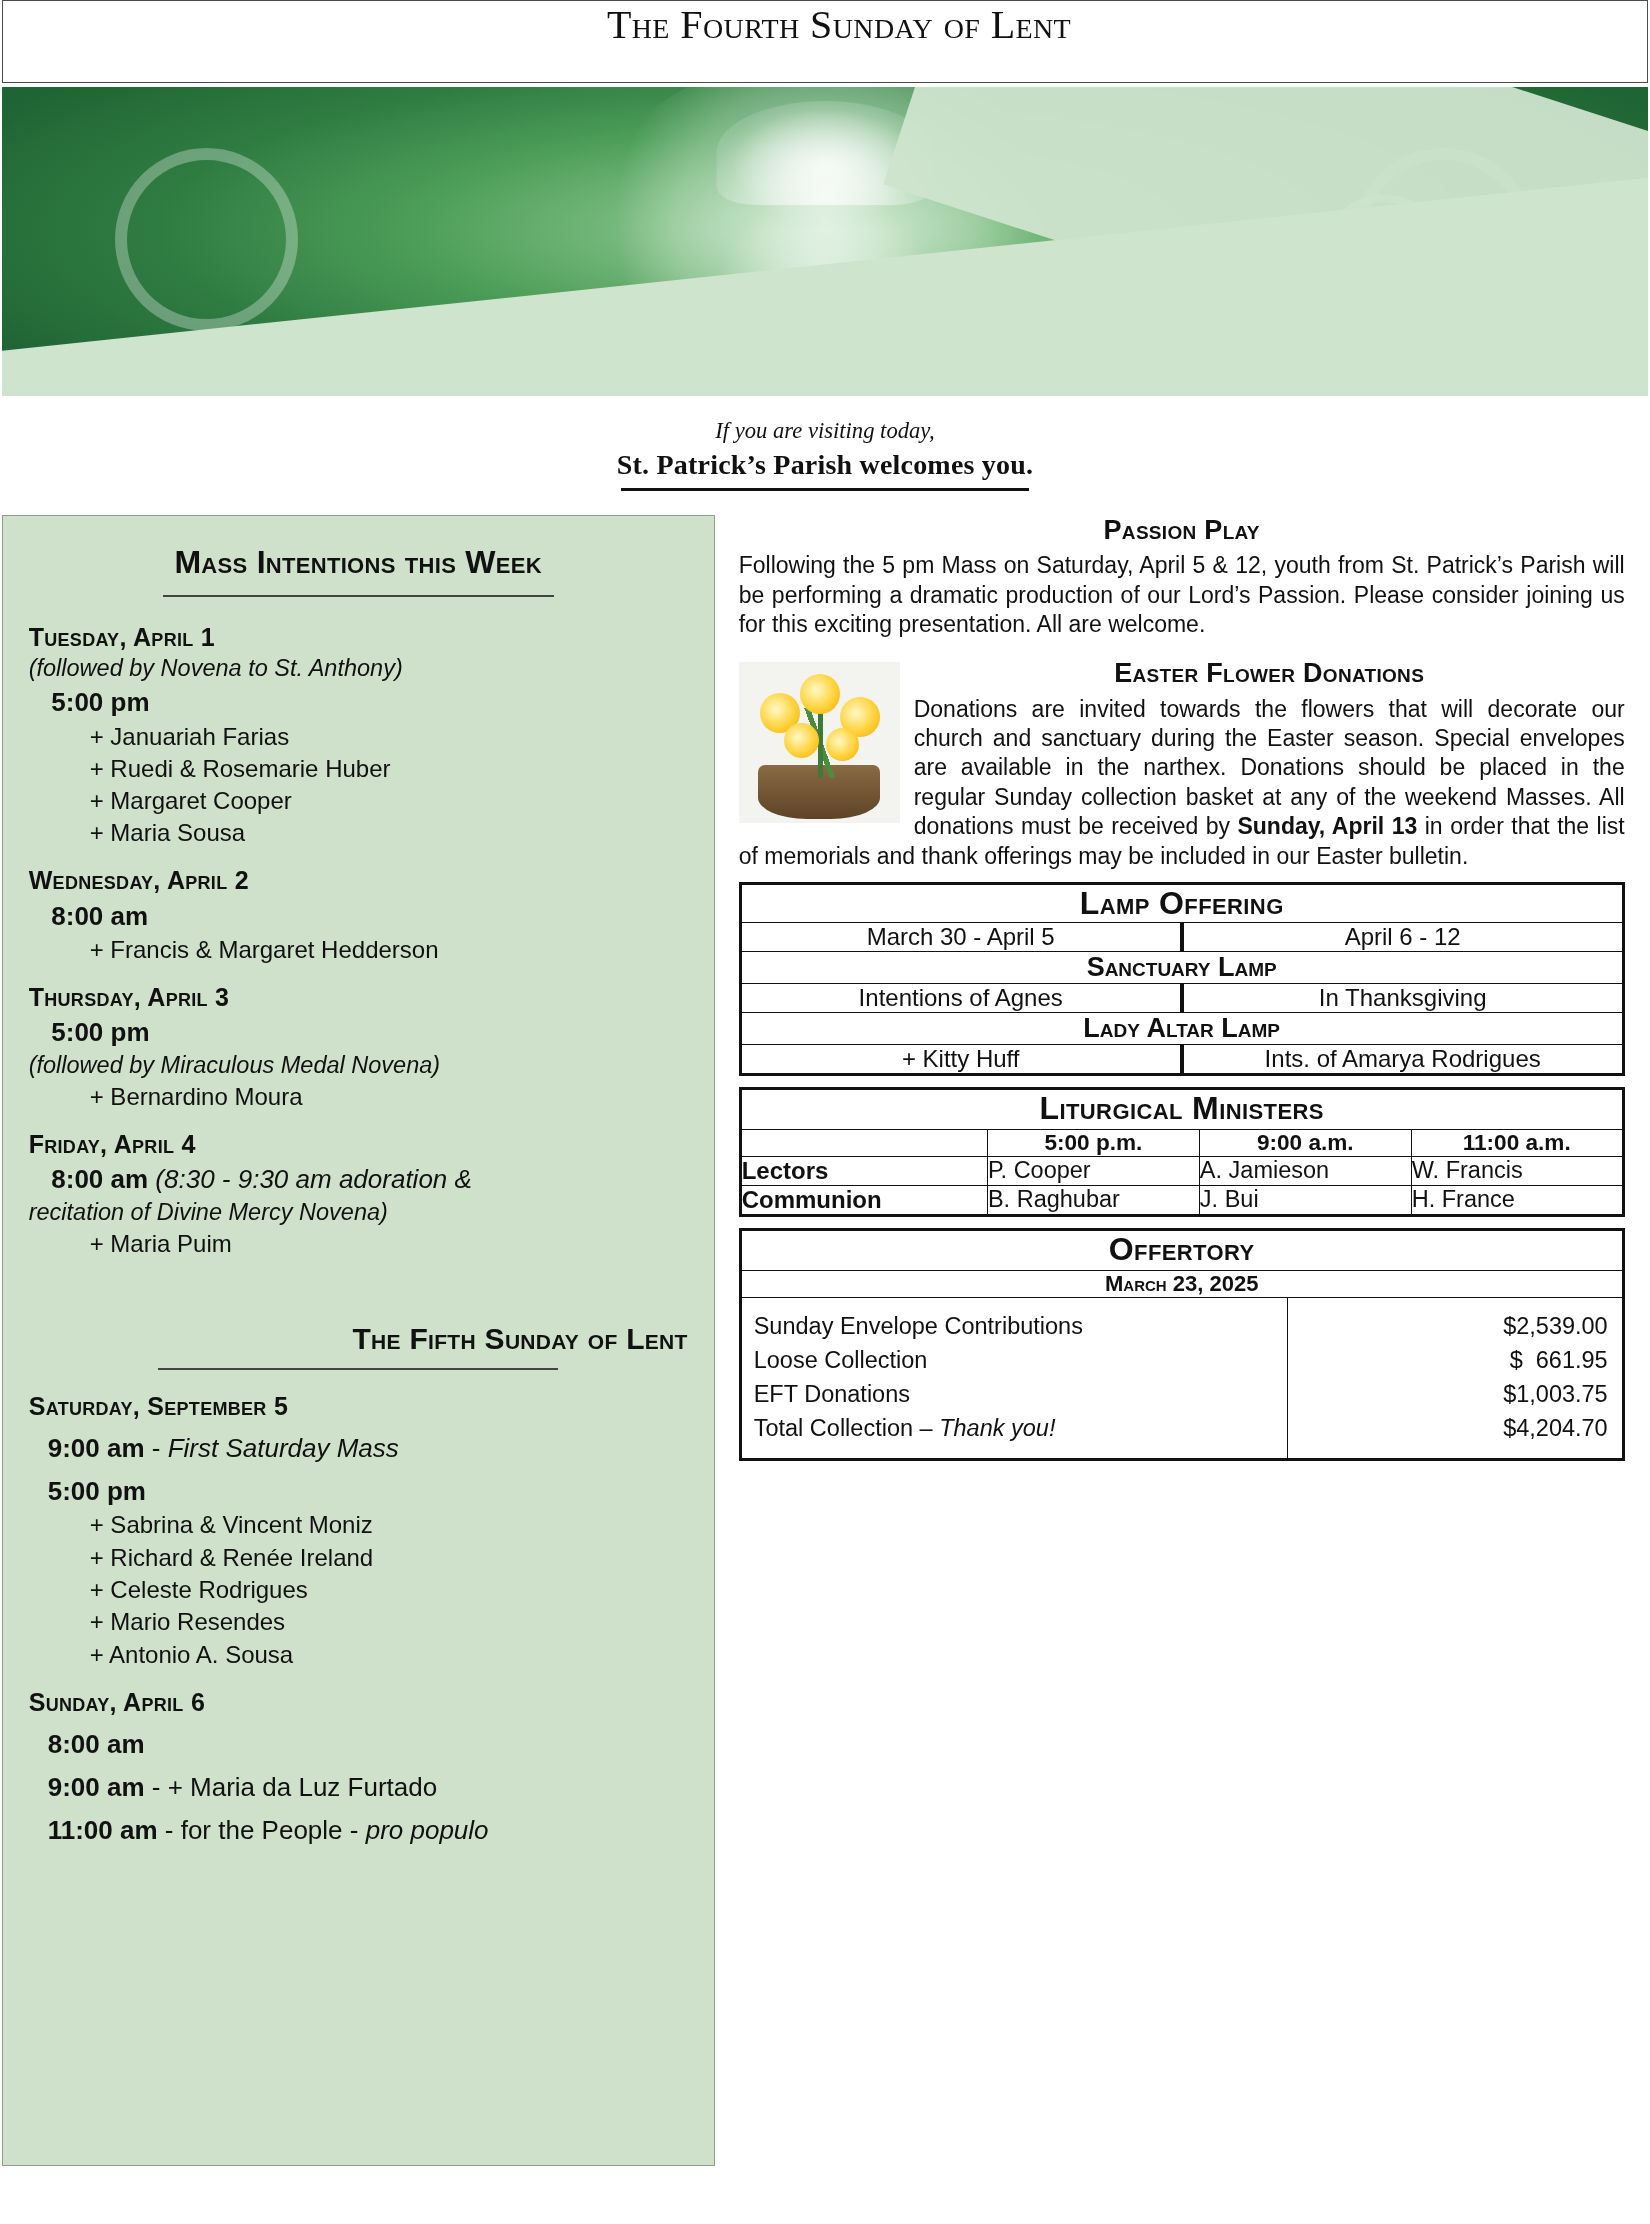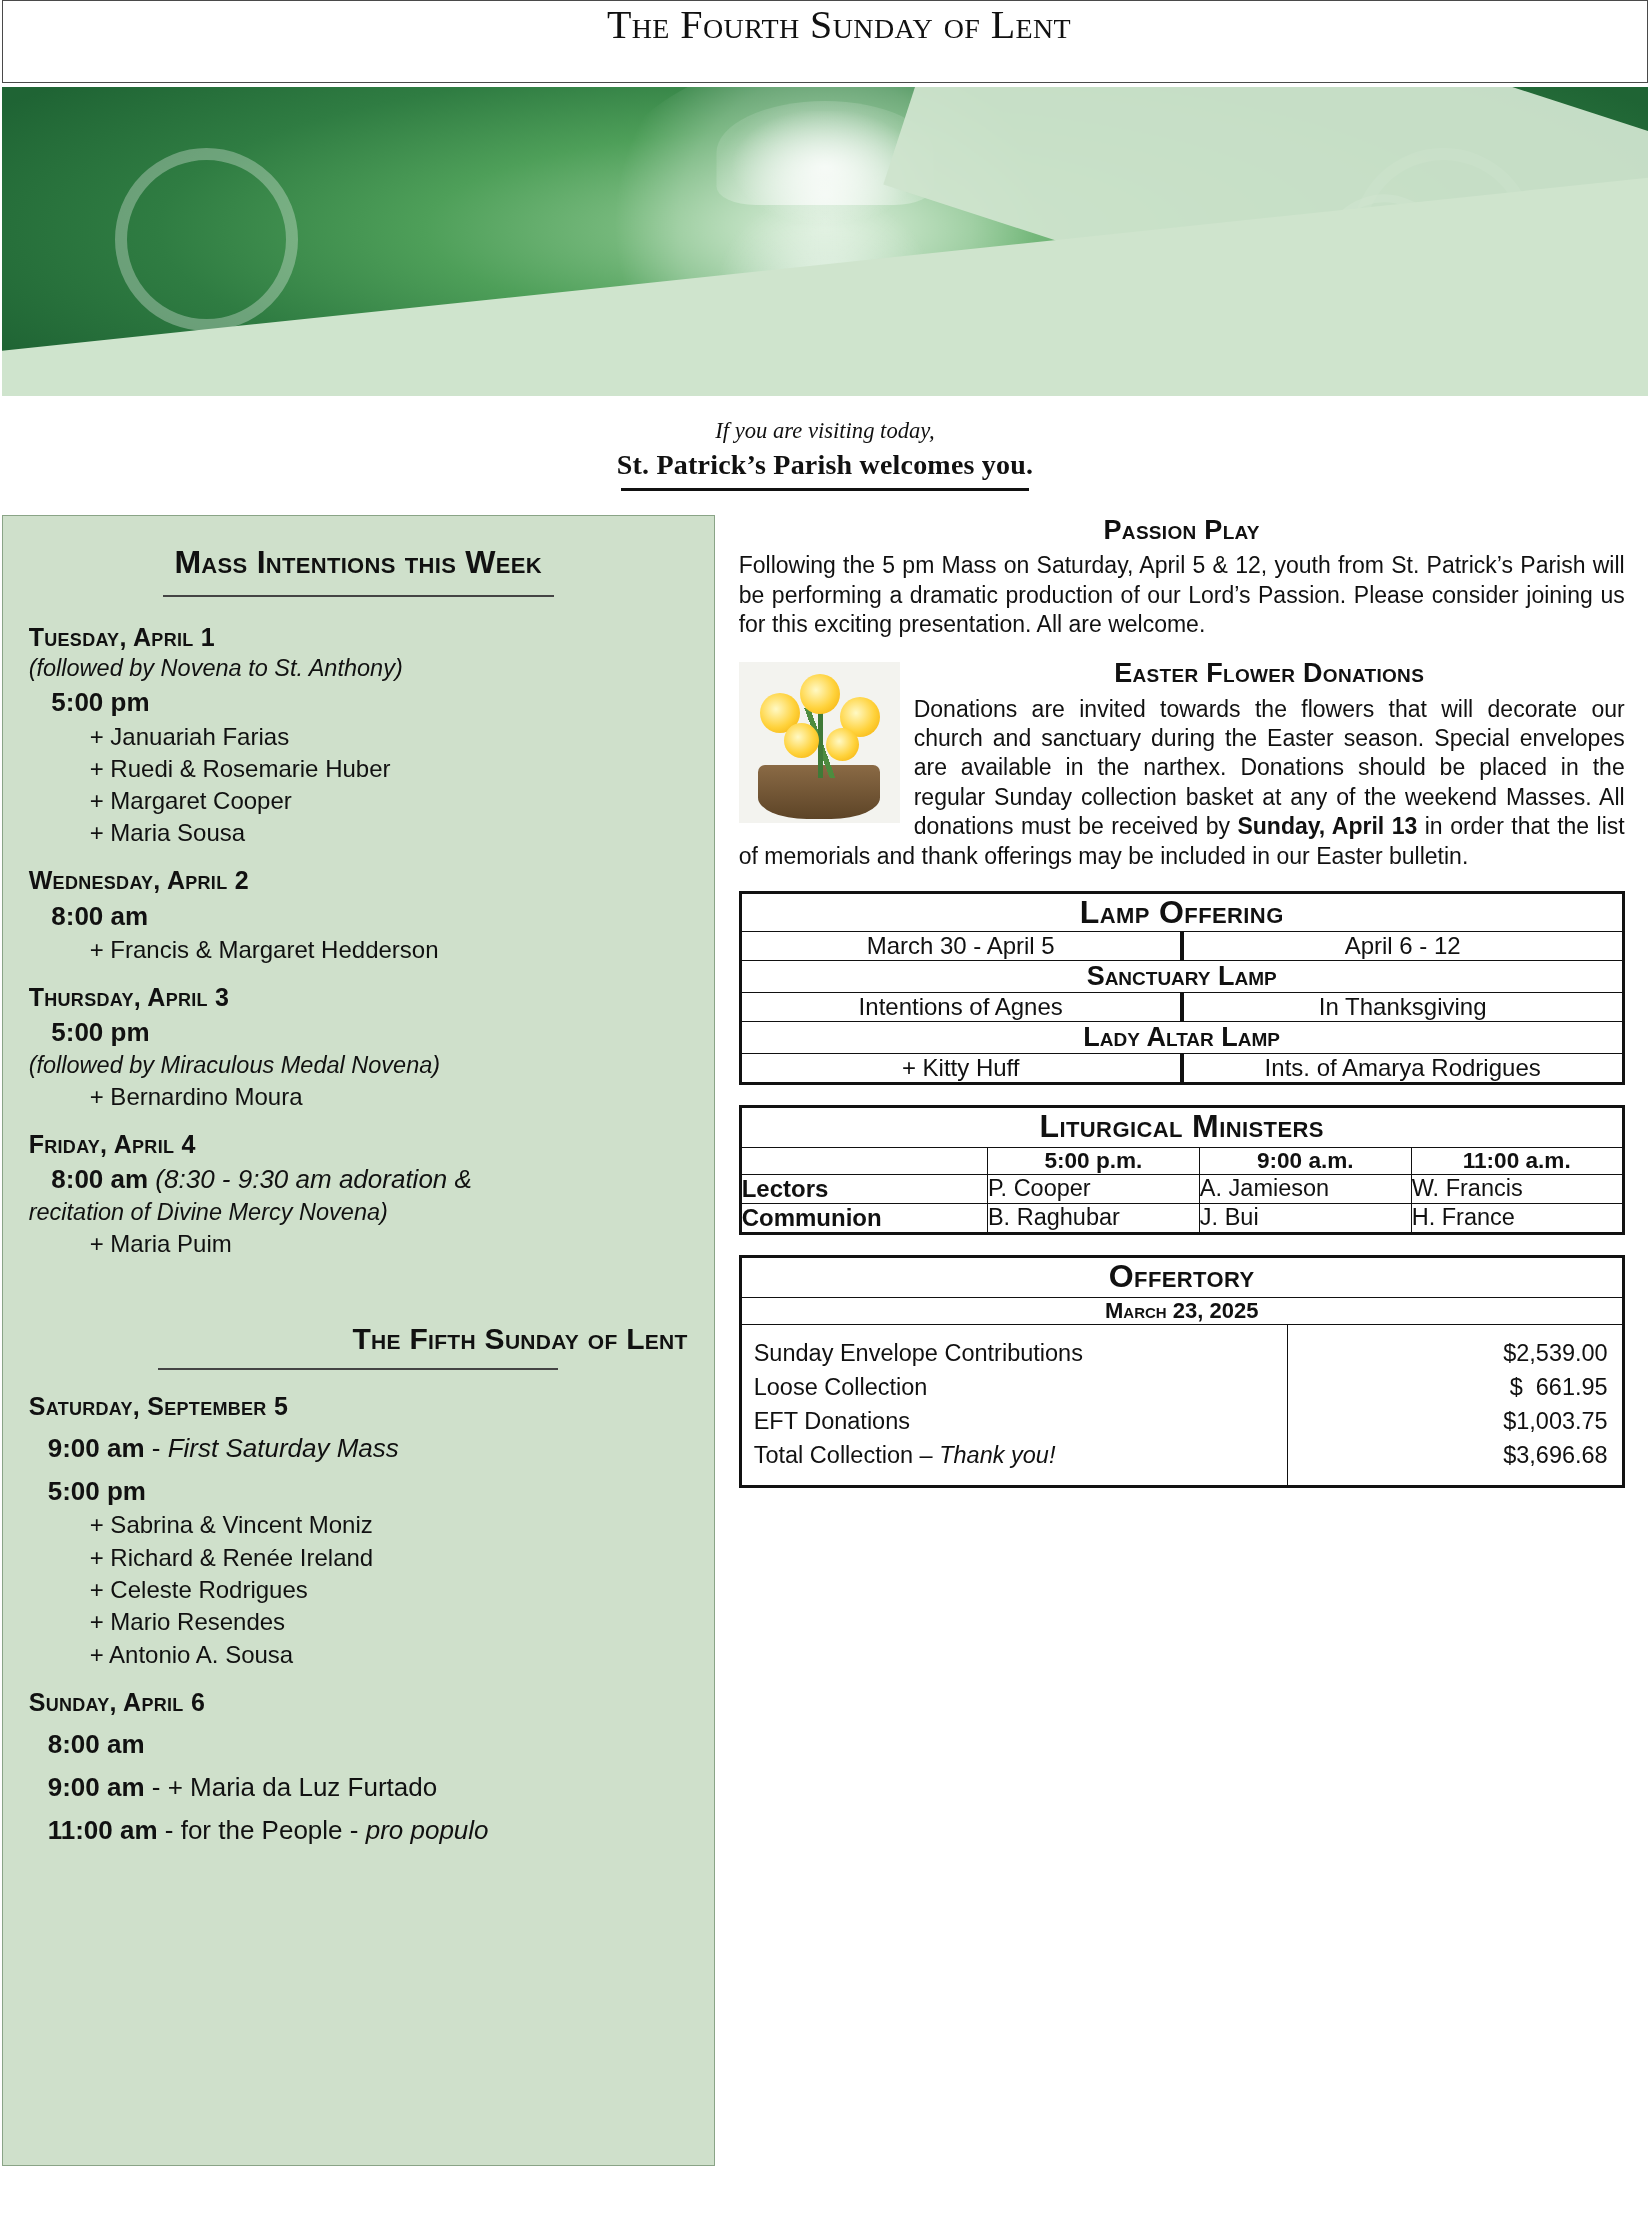--- a/index.html
+++ b/index.html
@@ -235,21 +235,21 @@
   .flower-img .b1 { left: 21px; top: 31px; }
   .flower-img .b2 { left: 61px; top: 12px; }
   .flower-img .b3 { left: 101px; top: 35px; }
   .flower-img .b4 { left: 45px; top: 61px; width: 35px; height: 35px; }
   .flower-img .b5 { left: 87px; top: 66px; width: 33px; height: 33px; }
 
   
   .tbl {
     width: 100%;
     border-collapse: collapse;
-    margin-top: 20px;
+    margin-top: 11px;
     border: 3.5px solid #111;
     background: #fff;
   }
   .tbl td, .tbl th { border: 1.7px solid #111; padding: 0; }
   .t-title {
     text-align: center;
     font-size: 32px;
     font-weight: bold;
     font-variant: small-caps;
     letter-spacing: 0.4px;
@@ -478,21 +478,21 @@
           <td style="width:62%;vertical-align:top;padding:12px 0 12px 0">
             <div class="off-label">Sunday Envelope Contributions</div>
             <div class="off-label">Loose  Collection</div>
             <div class="off-label">EFT Donations</div>
             <div class="off-label"><span>Total Collection – </span><i>Thank you!</i></div>
           </td>
           <td style="width:38%;vertical-align:top;padding:12px 0 12px 0">
             <div class="off-amt">$2,539.00</div>
             <div class="off-amt">$  661.95</div>
             <div class="off-amt">$1,003.75</div>
-            <div class="off-amt">$3,696.68</div>
+            <div class="off-amt">$4,204.70</div>
           </td>
         </tr>
       </tbody>
         </table>
 
     </div>
   </div>
 </div>
 
 

